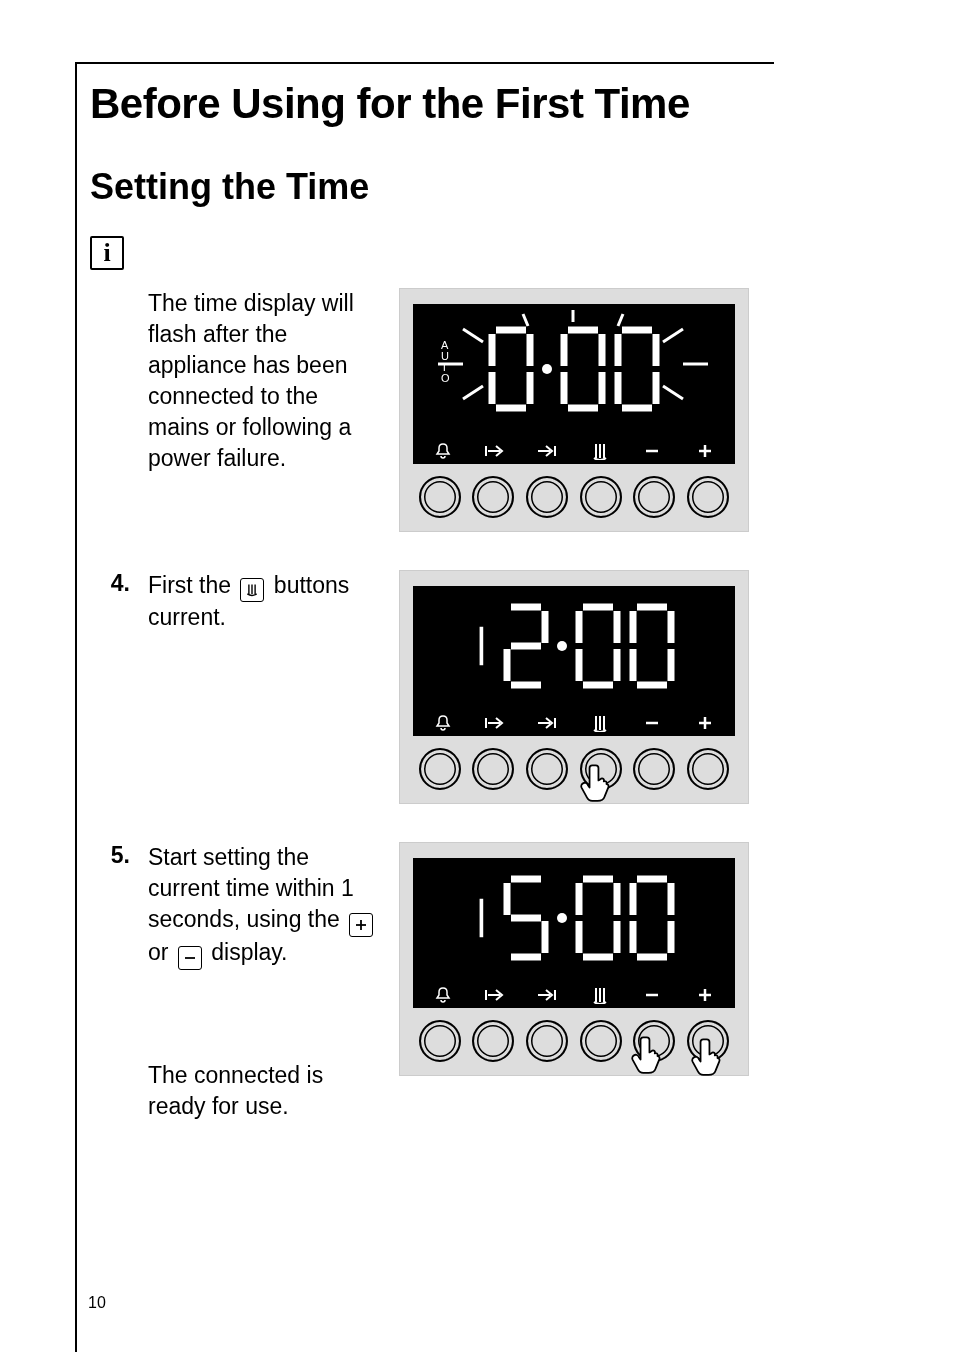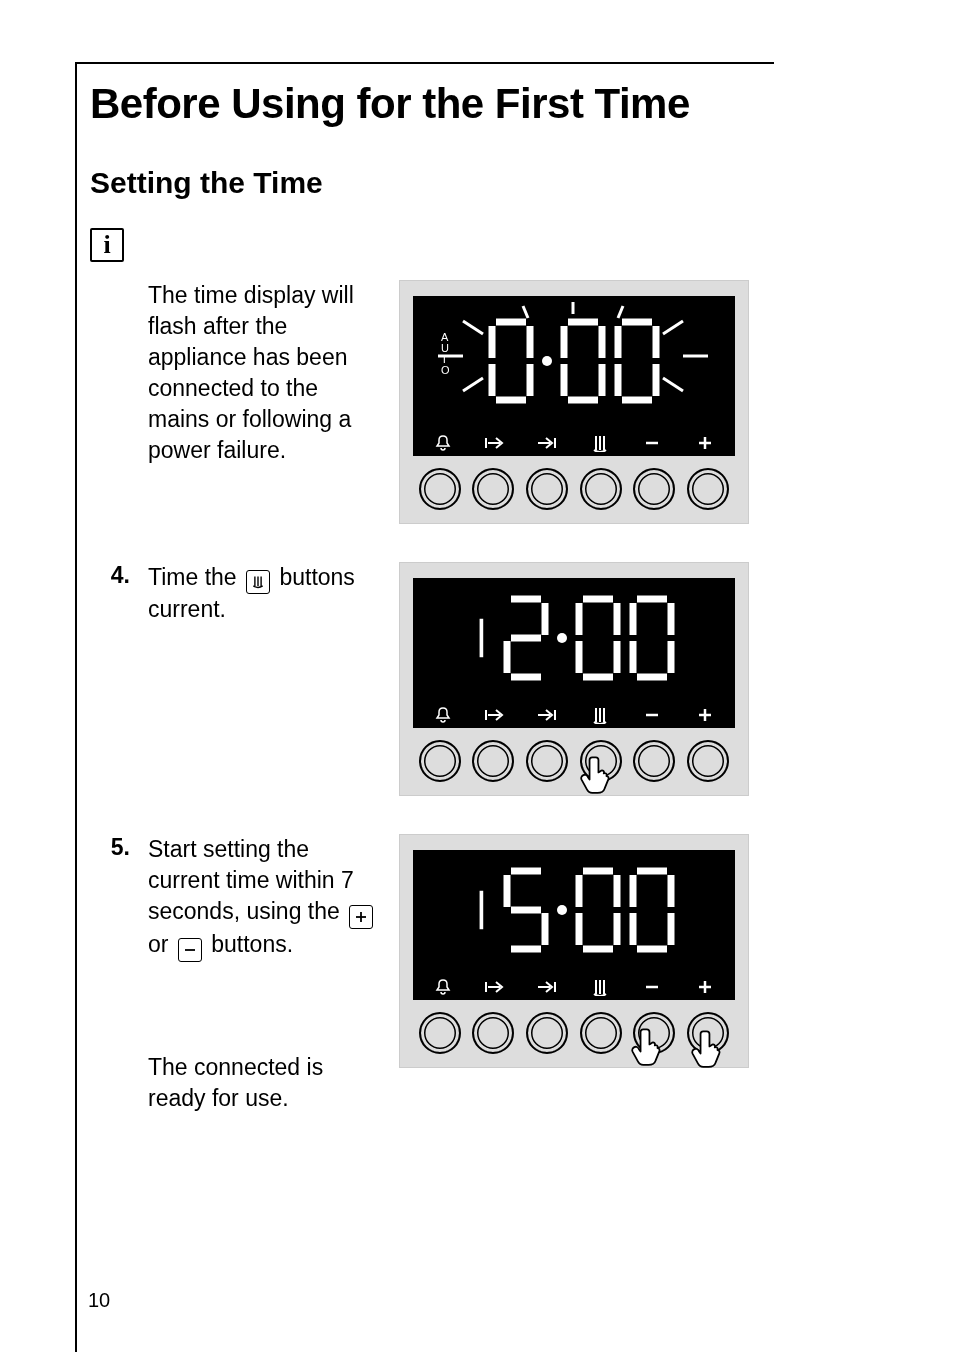--- a/index.html
+++ b/index.html
@@ -27,21 +27,21 @@
     bottom: 80px;
   }
   h1 {
     font-size: 42px;
     font-weight: 700;
     letter-spacing: -0.5px;
     margin-bottom: 38px;
     font-family: "Frutiger", "Segoe UI Semibold", Arial, sans-serif;
   }
   h2 {
-    font-size: 30px;
+    font-size: 36px;
     font-weight: 700;
     margin-bottom: 28px;
   }
   .info-row {
     display: flex;
     align-items: flex-start;
     gap: 28px;
     margin-bottom: 18px;
   }
   .info-icon {
@@ -173,21 +173,21 @@
     width:48px; height:48px;
     pointer-events:none;
   }
 
   .btn-wrap { position:relative; display:flex; align-items:center; justify-content:center; width:42px; }
 
   .pagenum {
     position:absolute;
     bottom: 40px;
     left: 88px;
-    font-size: 20px;
+    font-size: 16px;
   }
 
   .col-text-only { max-width: 370px; }
 </style>
 </head>
 <body>
 
 <div class="page">
   <div class="frame"></div>
 
@@ -314,21 +314,21 @@
                 <div class="panel-btn"></div>
               </div>
           </div>
         </div>
       </div>
     </div>
 
     <div class="section" style="align-items:start;">
       <div class="num">4.</div>
       <div class="text">
-        <span>Time the </span>
+        <span>First the </span>
         <span class="inline-icon-box">
           <svg width="14" height="14" viewBox="0 0 18 18">
               <line x1="5" y1="2" x2="5" y2="14" stroke="#000" stroke-width="1.8"></line>
               <line x1="9" y1="2" x2="9" y2="14" stroke="#000" stroke-width="1.8"></line>
               <line x1="13" y1="2" x2="13" y2="14" stroke="#000" stroke-width="1.8"></line>
               <path d="M3 14 Q9 18 15 14" fill="none" stroke="#000" stroke-width="1.8"></path>
             </svg>
         </span>
         <span> buttons current.</span>
       </div>
@@ -439,30 +439,30 @@
                 <div class="panel-btn"></div>
               </div>
           </div>
         </div>
       </div>
     </div>
 
     <div class="section">
       <div class="num">5.</div>
       <div class="text col-text-only">
-        <span>Start setting the current time within 7 seconds, using the </span><span class="inline-icon-box">
+        <span>Start setting the current time within 1 seconds, using the </span><span class="inline-icon-box">
             <svg width="12" height="12" viewBox="0 0 12 12">
               <line x1="1" y1="6" x2="11" y2="6" stroke="#000" stroke-width="1.8"></line>
               <line x1="6" y1="1" x2="6" y2="11" stroke="#000" stroke-width="1.8"></line>
             </svg>
           </span><span> or </span><span class="inline-icon-box">
             <svg width="12" height="12" viewBox="0 0 12 12">
               <line x1="1" y1="6" x2="11" y2="6" stroke="#000" stroke-width="1.8"></line>
             </svg>
-          </span><span> buttons.</span>
+          </span><span> display.</span>
         <div style="height:90px"></div>
         <div>The connected is ready for use.</div>
       </div>
       <div>
 
         <div class="panel">
           <div class="display-black">
             <div class="digits" aria-label="15:00">
               <svg class="seg-digit" viewBox="0 0 50 90" style="width:26px">
                   <g stroke="#fff" stroke-width="7" fill="none">

